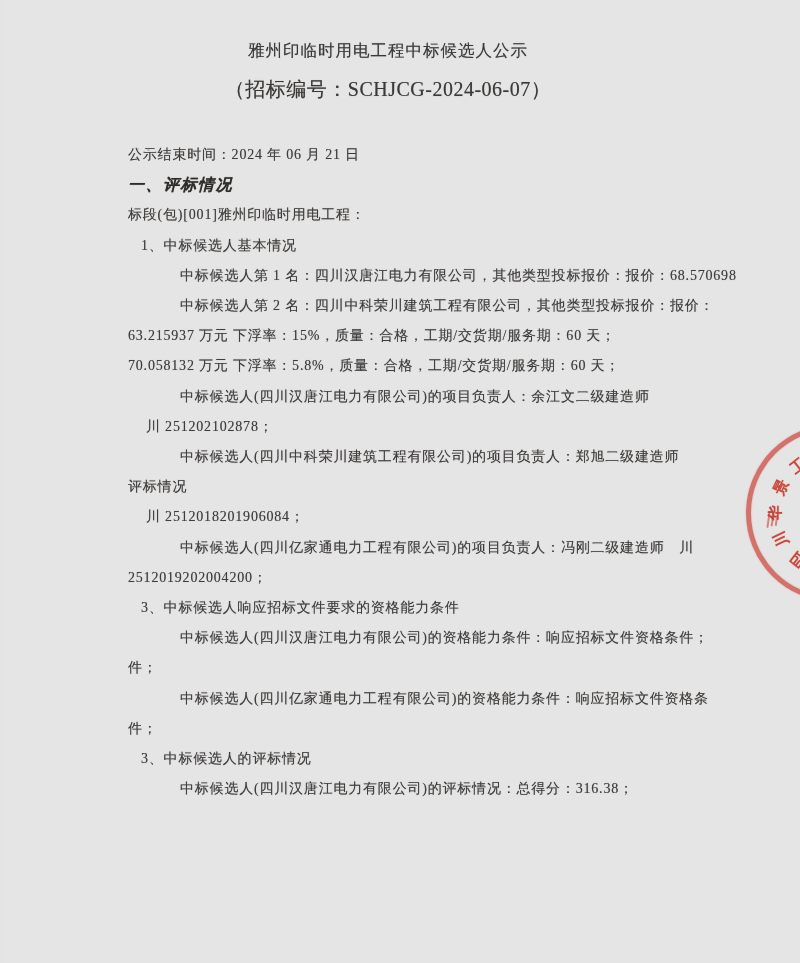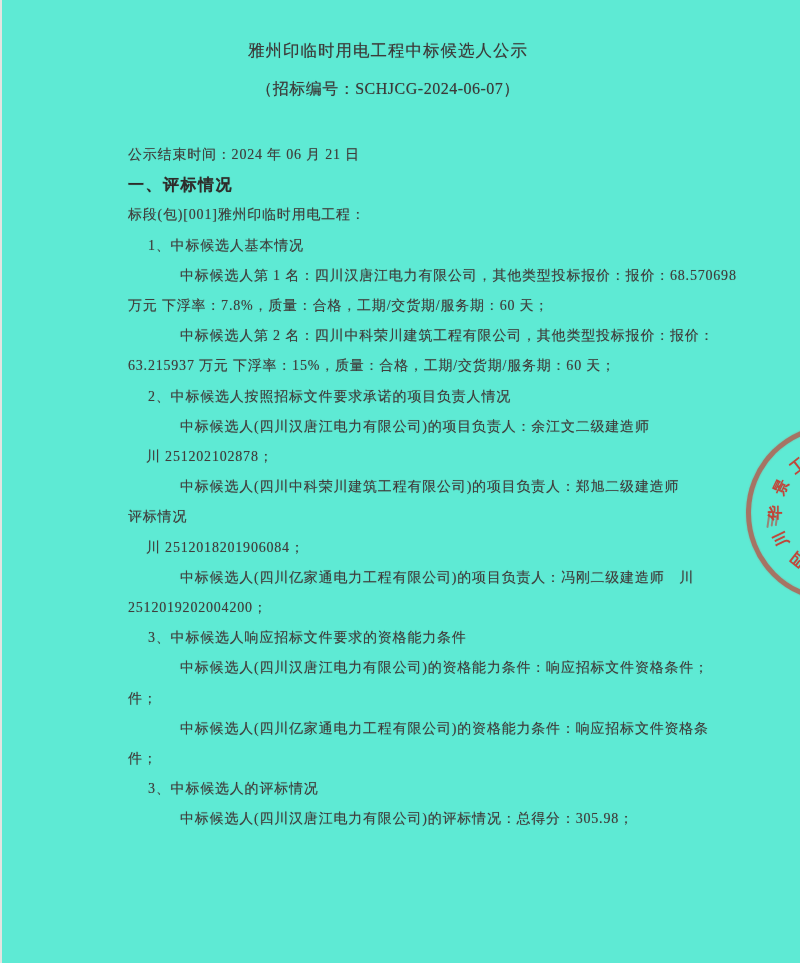--- a/index.html
+++ b/index.html
@@ -5,62 +5,63 @@
   html, body {
     margin: 0; padding: 0;
     width: 800px; height: 963px;
     overflow: hidden;
     background: #fbfbf9;
     font-family: "Liberation Serif", "DejaVu Serif", serif;
   }
   .page {
     position: relative;
     width: 800px; height: 963px;
-    background: #5eead4;
+    background: #e5e5e5;
     overflow: hidden;
   }
   .scan-edge-left {
     position: absolute; left: 0; top: 0;
     width: 2px; height: 100%;
     background: #e4e4e1;
   }
   .speck { position: absolute; width: 3px; height: 2px; background: #8f8f8d; opacity: .45; border-radius: 1px; }
   .speck.s1 { left: 136px; top: 148px; }
   .speck.s2 { left: 147px; top: 149px; }
 
   .titles {
     position: absolute; left: 0; top: 32px; width: 776px;
     text-align: center;
     color: #3c3a39;
     line-height: 38px;
     text-shadow: 0 0 0.7px rgba(60,58,56,.55);
   }
   .doc-title { font-size: 16.5px; letter-spacing: 1px; }
-  .doc-subtitle { font-size: 16px; letter-spacing: .5px; }
+  .doc-subtitle { font-size: 20px; letter-spacing: .5px; }
 
   .doc-body {
     position: absolute; left: 128px; top: 140px; width: 648px;
     font-size: 14px;
     color: #403e3c;
     line-height: 30.2px;
     letter-spacing: .8px;
     white-space: nowrap;
     text-shadow: 0 0 0.7px rgba(64,62,60,.5);
   }
   .line.flush    { margin-left: 0; }
   .line.slight   { margin-left: 18px; }
-  .line.numbered { margin-left: 20px; }
+  .line.numbered { margin-left: 13px; }
   .line.indented { margin-left: 52px; }
   .line.heading  {
     margin-left: 0;
     font-weight: 700;
     font-size: 16px;
     color: #2e2c2a;
     letter-spacing: 1.5px;
     text-shadow: 0 0 0.8px rgba(46,44,42,.6);
+    font-style: italic;
   }
 
   
   .seal {
     position: absolute; left: 746px; top: 424px;
     width: 168px; height: 168px;
     border-radius: 50%;
     border: 5px solid rgba(201,57,45,.72);
     box-shadow: 0 0 2px rgba(201,57,45,.35), inset 0 0 2px rgba(201,57,45,.35);
     opacity: .92;
@@ -101,38 +102,37 @@
     <div class="doc-title">雅州印临时用电工程中标候选人公示</div>
     <div class="doc-subtitle">（招标编号：SCHJCG-2024-06-07）</div>
   </div>
 
   <div class="doc-body">
       <div class="line flush">公示结束时间：2024 年 06 月 21 日</div>
       <div class="line heading">一、评标情况</div>
       <div class="line flush">标段(包)[001]雅州印临时用电工程：</div>
       <div class="line numbered">1、中标候选人基本情况</div>
       <div class="line indented">中标候选人第 1 名：四川汉唐江电力有限公司，其他类型投标报价：报价：68.570698</div>
-      <div class="line flush">万元 下浮率：7.8%，质量：合格，工期/交货期/服务期：60 天；</div>
       <div class="line indented">中标候选人第 2 名：四川中科荣川建筑工程有限公司，其他类型投标报价：报价：</div>
       <div class="line flush">63.215937 万元 下浮率：15%，质量：合格，工期/交货期/服务期：60 天；</div>
-      <div class="line numbered">2、中标候选人按照招标文件要求承诺的项目负责人情况</div>
+      <div class="line flush">70.058132 万元 下浮率：5.8%，质量：合格，工期/交货期/服务期：60 天；</div>
       <div class="line indented">中标候选人(四川汉唐江电力有限公司)的项目负责人：余江文二级建造师</div>
       <div class="line slight">川 251202102878；</div>
       <div class="line indented">中标候选人(四川中科荣川建筑工程有限公司)的项目负责人：郑旭二级建造师</div>
       <div class="line flush">评标情况</div>
       <div class="line slight">川 2512018201906084；</div>
       <div class="line indented">中标候选人(四川亿家通电力工程有限公司)的项目负责人：冯刚二级建造师　川</div>
       <div class="line flush">2512019202004200；</div>
       <div class="line numbered">3、中标候选人响应招标文件要求的资格能力条件</div>
       <div class="line indented">中标候选人(四川汉唐江电力有限公司)的资格能力条件：响应招标文件资格条件；</div>
       <div class="line flush">件；</div>
       <div class="line indented">中标候选人(四川亿家通电力工程有限公司)的资格能力条件：响应招标文件资格条</div>
       <div class="line flush">件；</div>
       <div class="line numbered">3、中标候选人的评标情况</div>
-      <div class="line indented">中标候选人(四川汉唐江电力有限公司)的评标情况：总得分：305.98；</div>
+      <div class="line indented">中标候选人(四川汉唐江电力有限公司)的评标情况：总得分：316.38；</div>
     </div>
 
   <div class="seal">
     <span><span class="seal-char" style="left: 38.0603px; top: 27.7194px; transform: rotate(-38deg); color: rgb(201, 57, 45);">工</span><span class="seal-char" style="left: 21.0724px; top: 48.6977px; transform: rotate(-64deg); color: rgb(201, 57, 45);">景</span><span class="seal-char" style="left: 15px; top: 75px; transform: rotate(-90deg); color: rgb(201, 57, 45);">华</span><span class="seal-char" style="left: 21.0724px; top: 101.302px; transform: rotate(-116deg); color: rgb(201, 57, 45);">川</span><span class="seal-char" style="left: 38.0603px; top: 122.281px; transform: rotate(-142deg); color: rgb(201, 57, 45);">四</span></span>
     <span class="seal-fineprint">
         <i></i>
         <i></i>
         <i></i>
       </span>
   </div>

